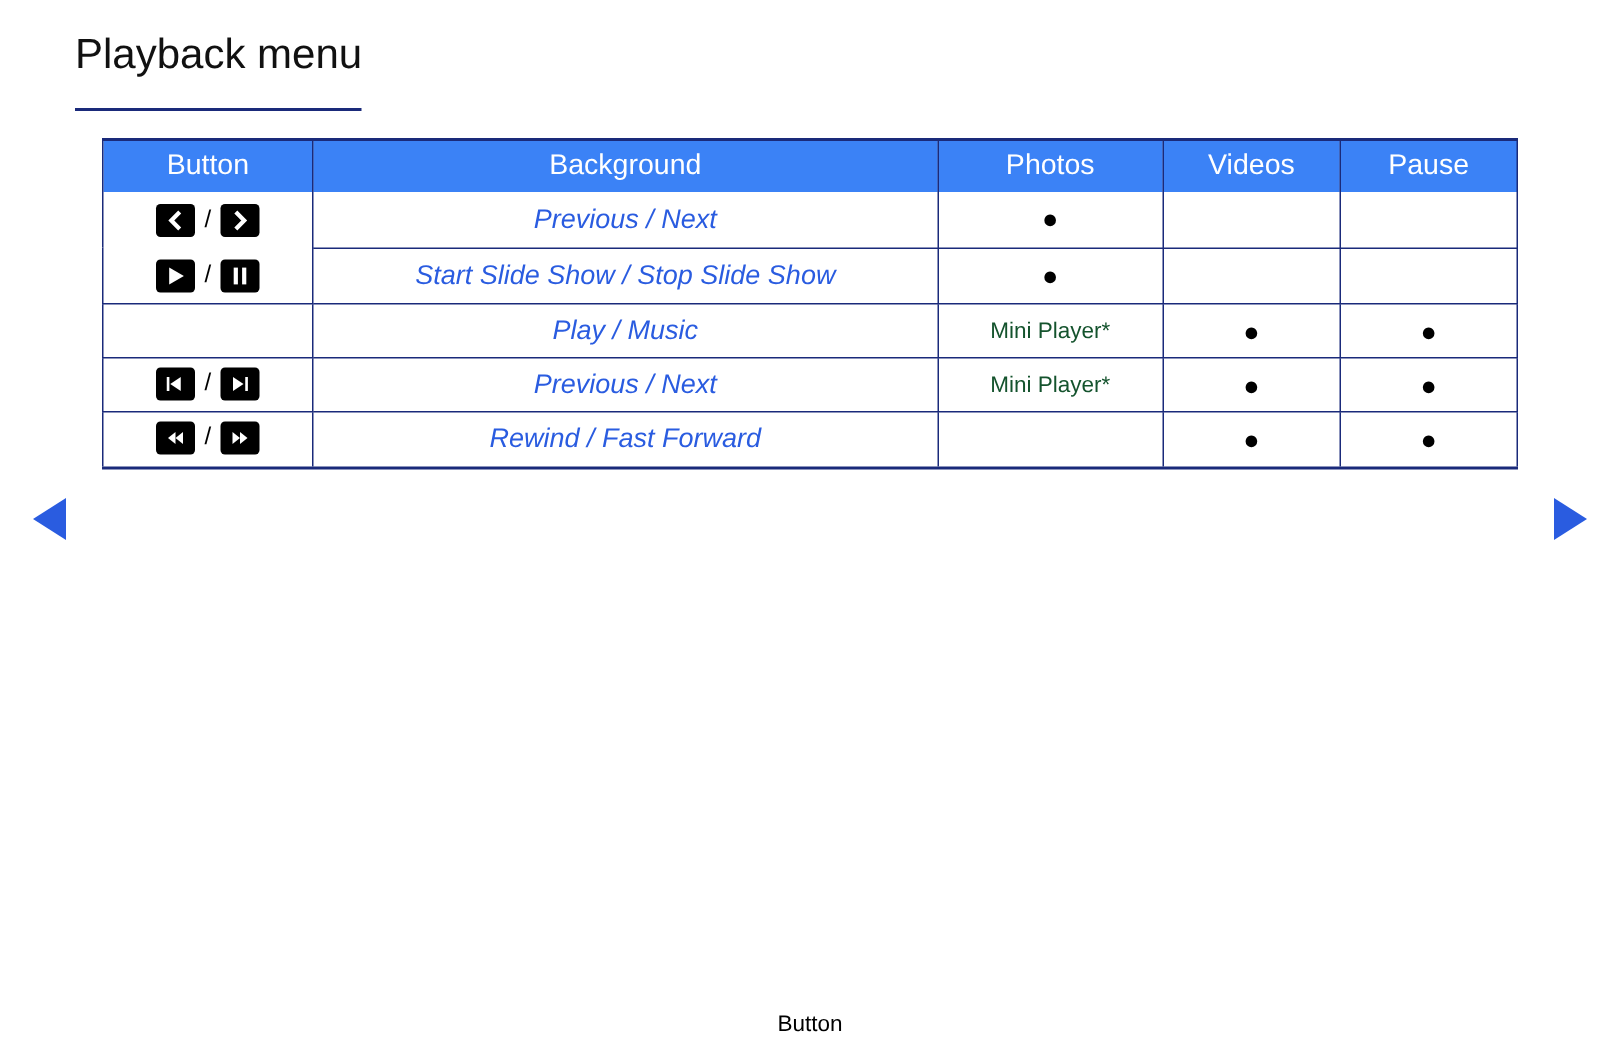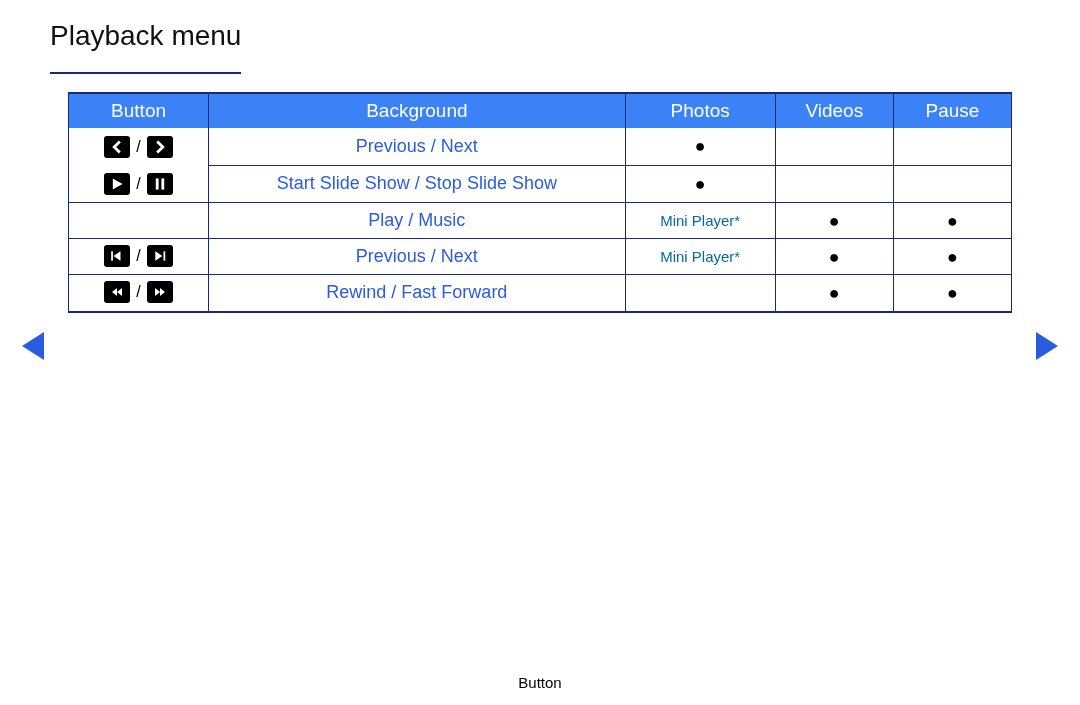--- a/index.html
+++ b/index.html
@@ -9,22 +9,22 @@
     .table-wrap { margin: 0 18px; border-top: 2px solid #1a2a7a; border-bottom: 2px solid #1a2a7a; }
     table { width: 100%; border-collapse: collapse; table-layout: fixed; }
     col.col-btn  { width: 140px; }
     col.col-op   { width: 416px; }
     col.col-ph   { width: 150px; }
     col.col-vi   { width: 118px; }
     col.col-mu   { width: 118px; }
     thead th { background: #3b82f6; color: #fff; font-weight: 400; font-size: 19px; padding: 6px 4px; border-left: 1px solid #1a2a7a; border-right: 1px solid #1a2a7a; }
     tbody td { border-left: 1px solid #1a2a7a; border-right: 1px solid #1a2a7a; border-bottom: 1px solid #1a2a7a; padding: 6px 6px; text-align: center; vertical-align: middle; height: 36px; font-size: 17px; }
     tbody tr:last-child td { border-bottom: none; }
-    .op { color: #2a5ce0; font-size: 18px; }
-    .mini { color: #0369a1; font-size: 15px; }
+    .op { color: #2a5ce0; font-size: 18px; font-style: italic; }
+    .mini { color: #14532d; font-size: 15px; }
     .dot { color: #000; font-size: 18px; line-height: 1; }
     .btn-group { display: inline-flex; align-items: center; gap: 4px; justify-content: center; }
     .slash { color: #000; font-size: 16px; padding: 0 2px; }
     .keycap { display: inline-flex; align-items: center; justify-content: center; width: 26px; height: 22px; background: #000; color: #fff; border-radius: 3px; }
     .keycap svg { width: 14px; height: 14px; display: block; }
     .footnote { margin: 14px 18px 0 32px; font-size: 17px; line-height: 1.5; }
     .footnote .link { color: #2a5ce0; }
     .nav-left, .nav-right { position: absolute; top: 332px; }
     .nav-left { left: 22px; }
     .nav-right { right: 22px; }

